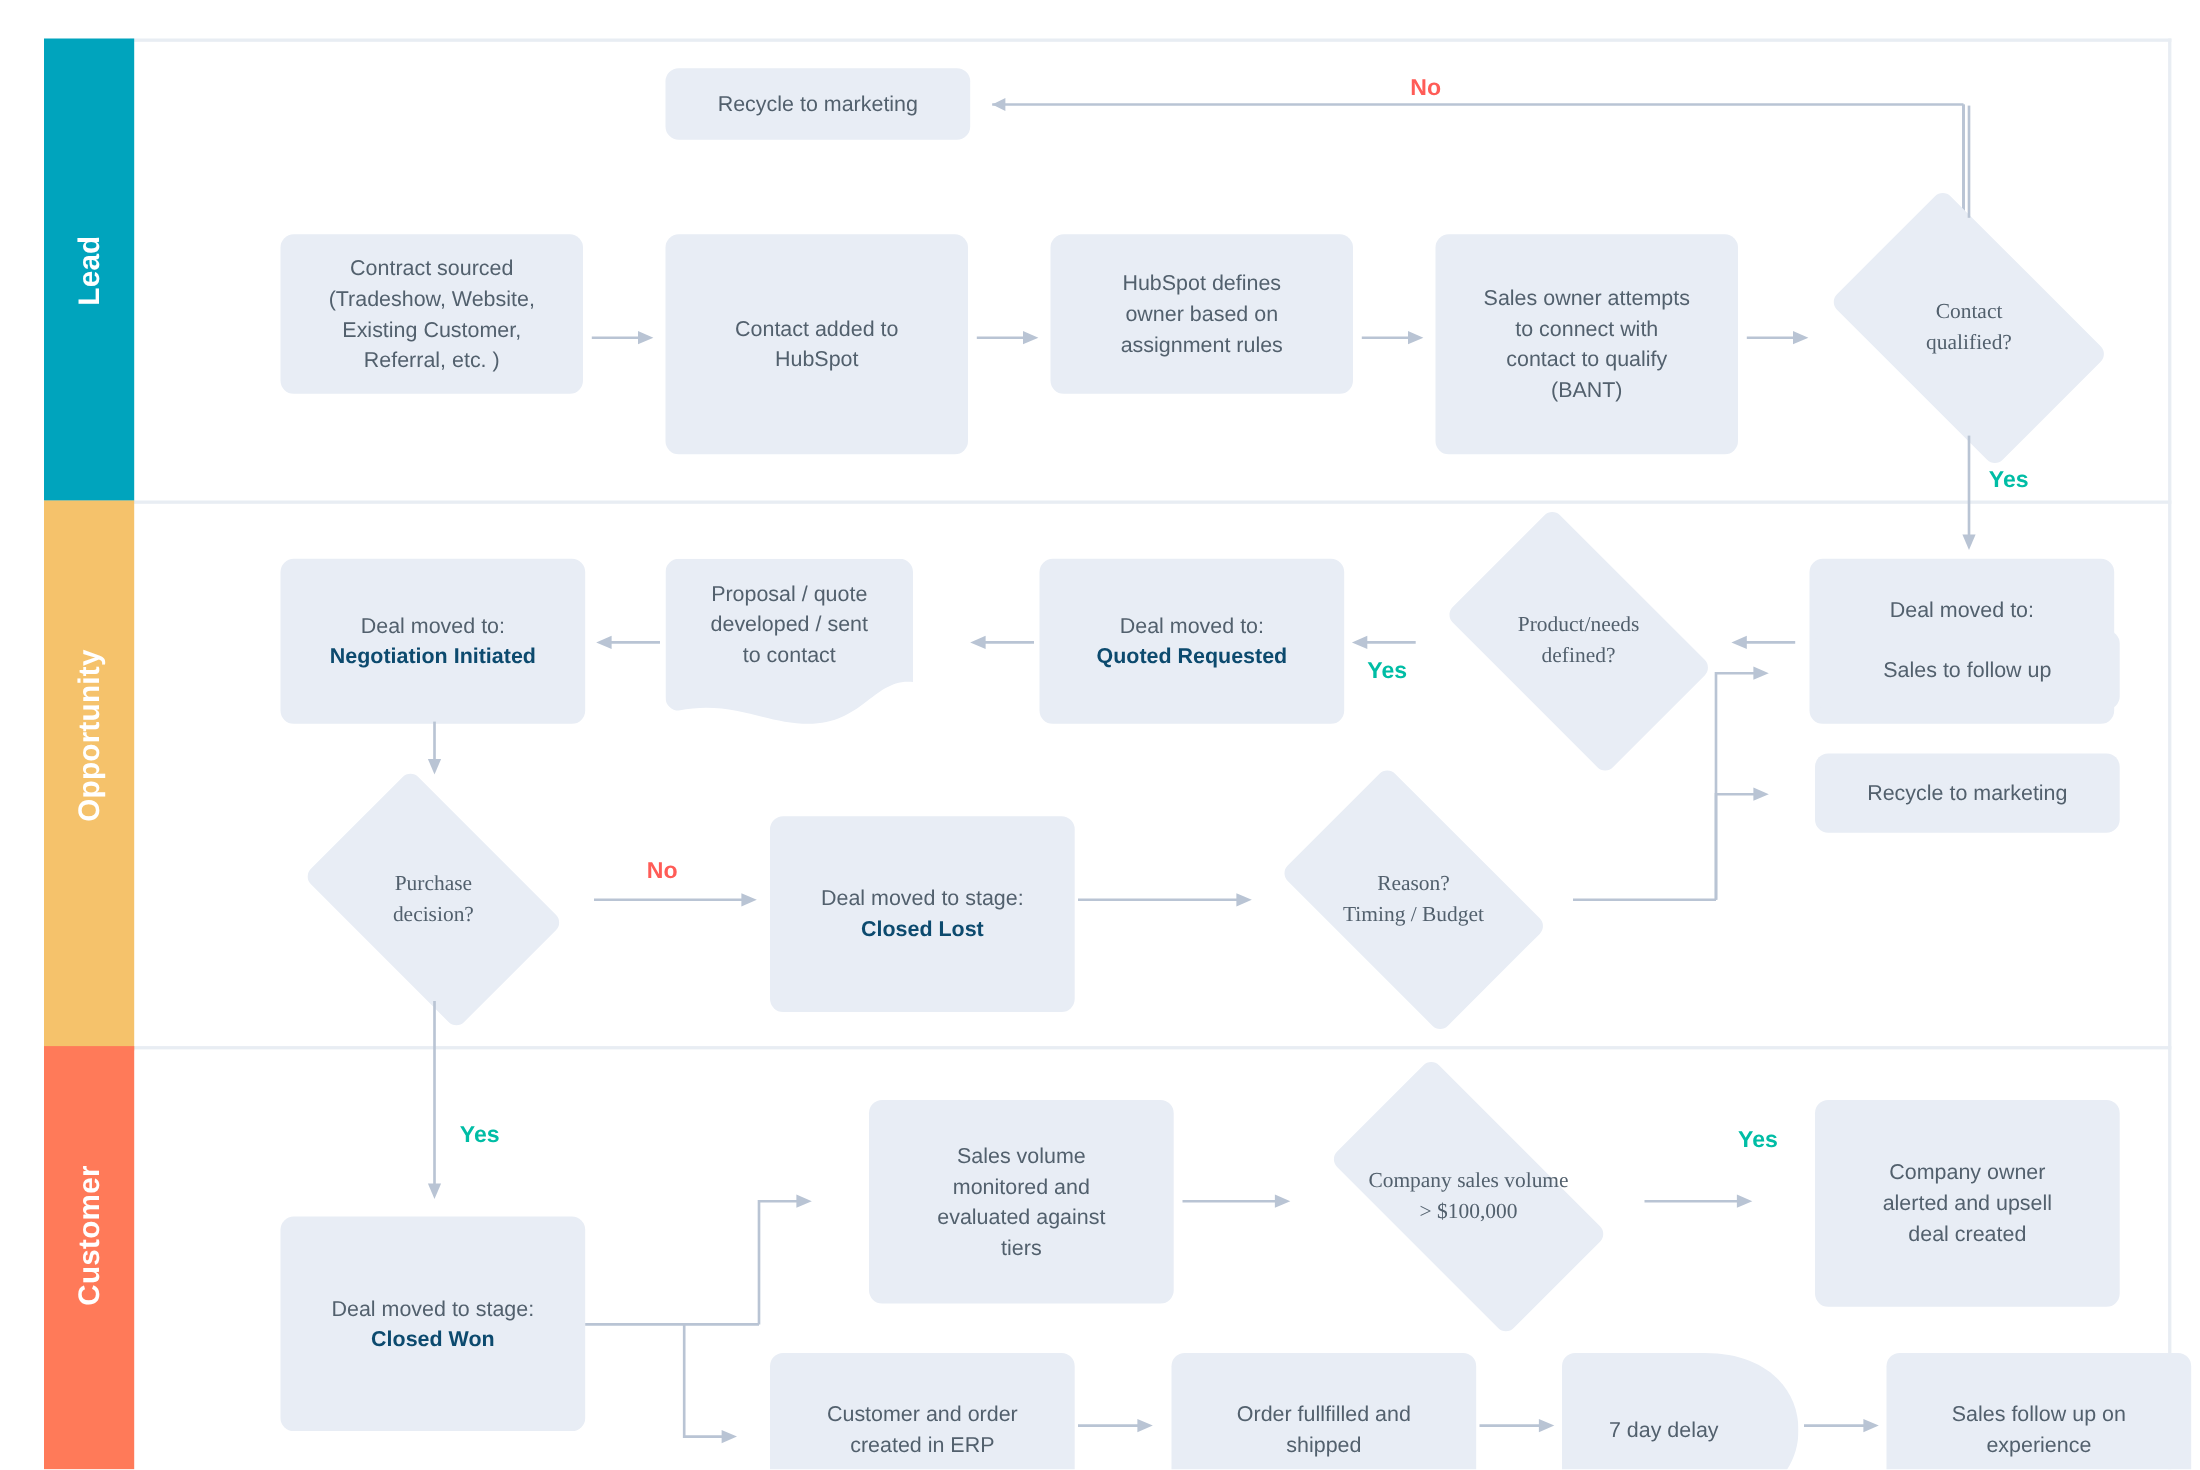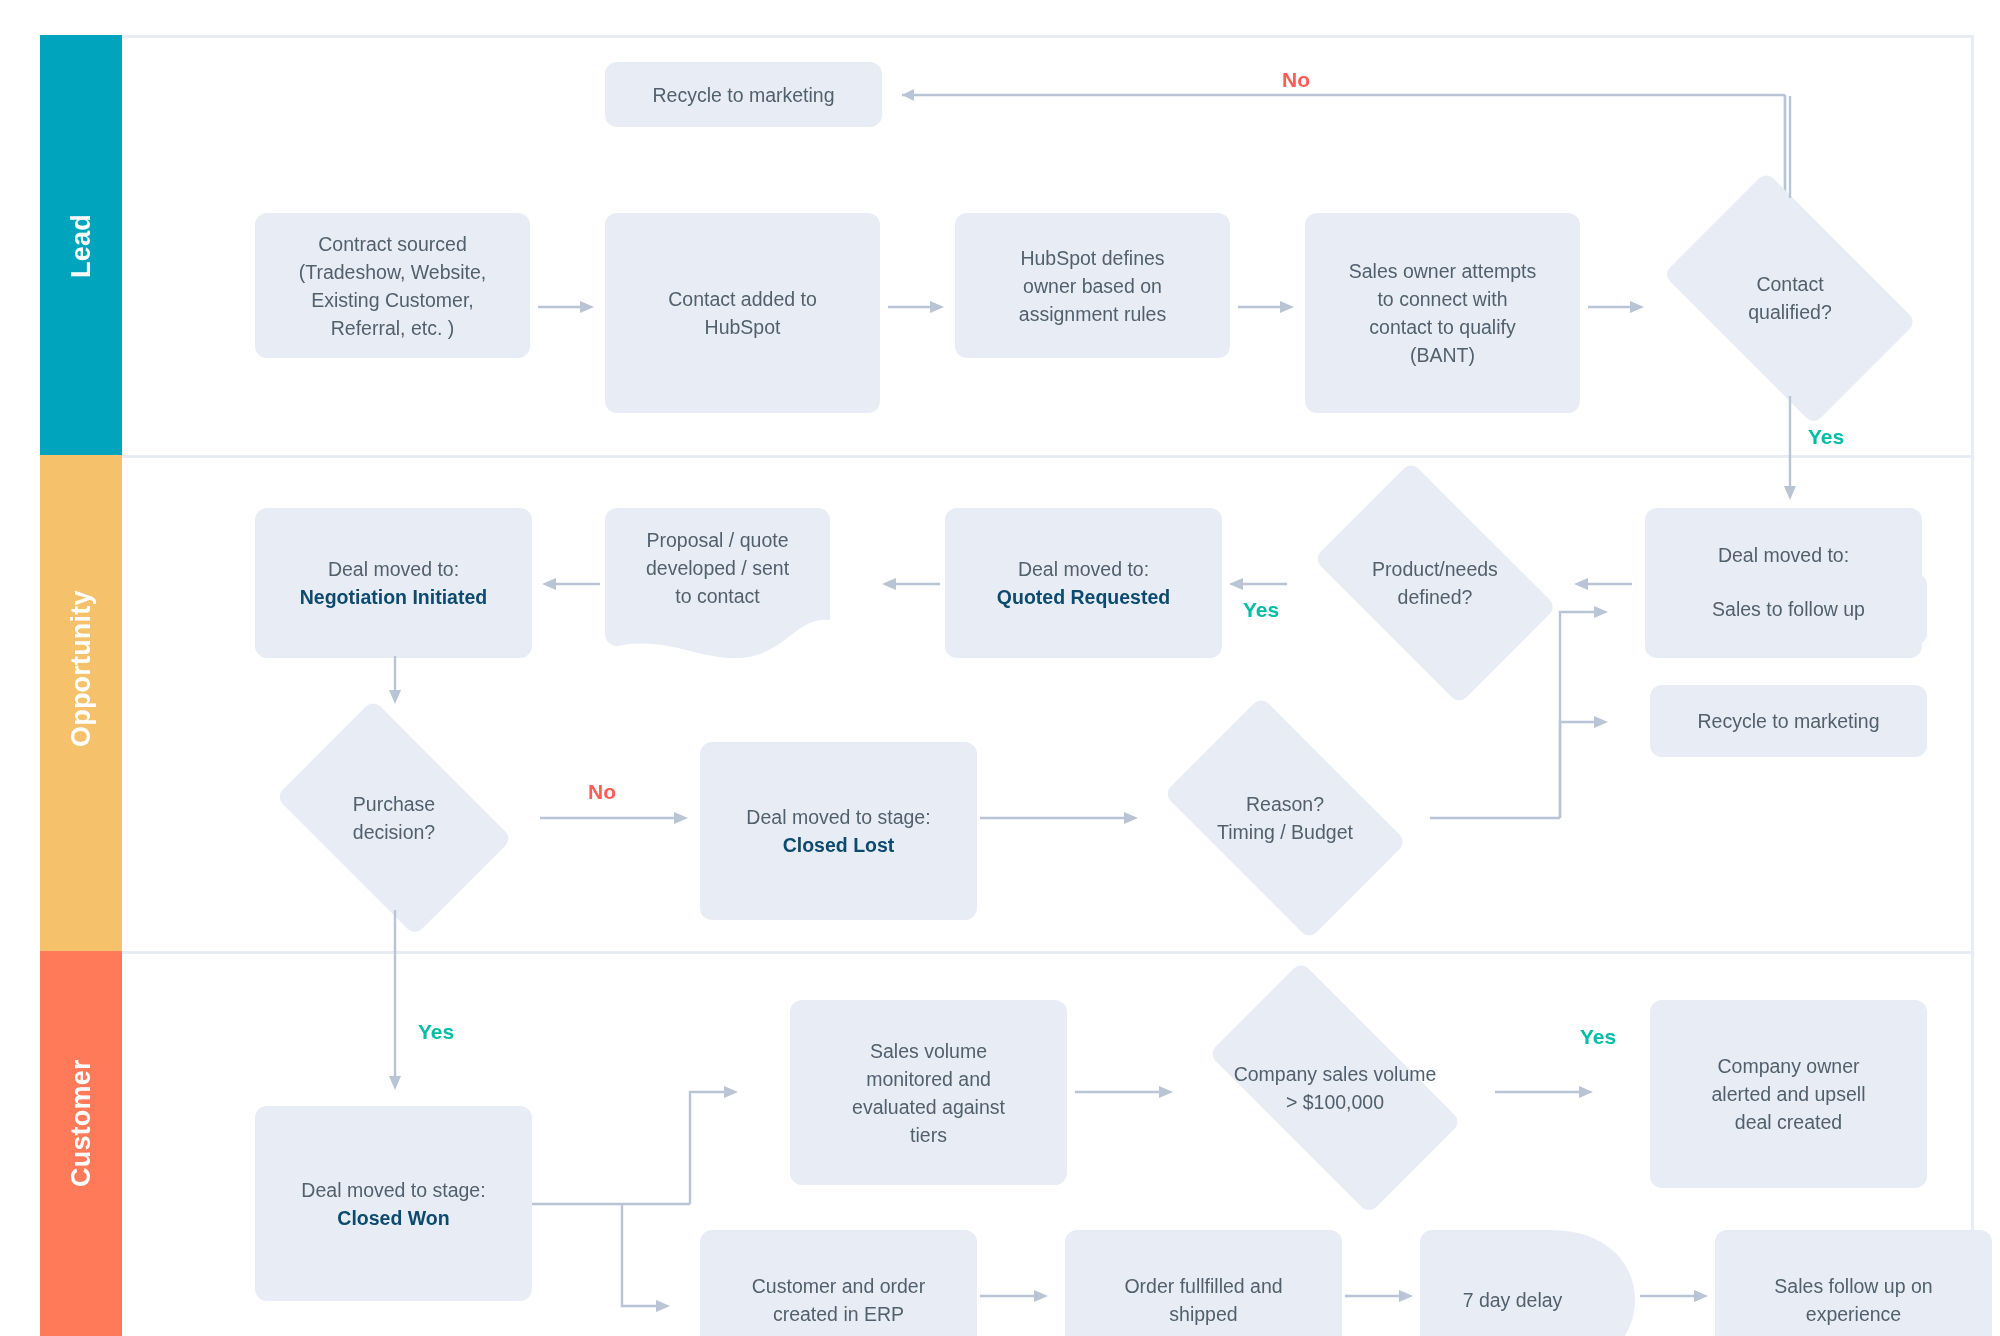--- a/index.html
+++ b/index.html
@@ -75,20 +75,21 @@
   
   .diamond {
     position: absolute;
     color: #52606d;
     font-size: 19.5px;
     line-height: 28px;
     text-align: center;
     display: flex;
     align-items: center;
     justify-content: center;
+    font-family: Liberation Serif, serif;
   }
   .diamond::before {
     content: "";
     position: absolute;
     left: 50%; top: 50%;
     width: 71%; height: 71%;
     background: #e8edf5;
     transform: translate(-50%,-50%) rotate(45deg);
     border-radius: 10px;
   }

